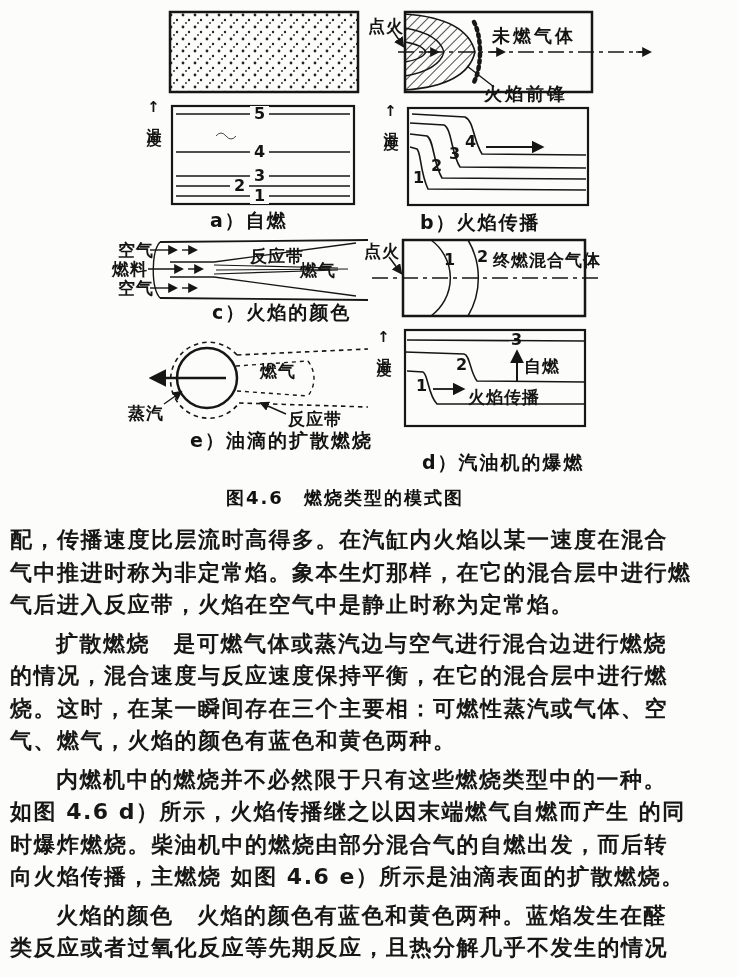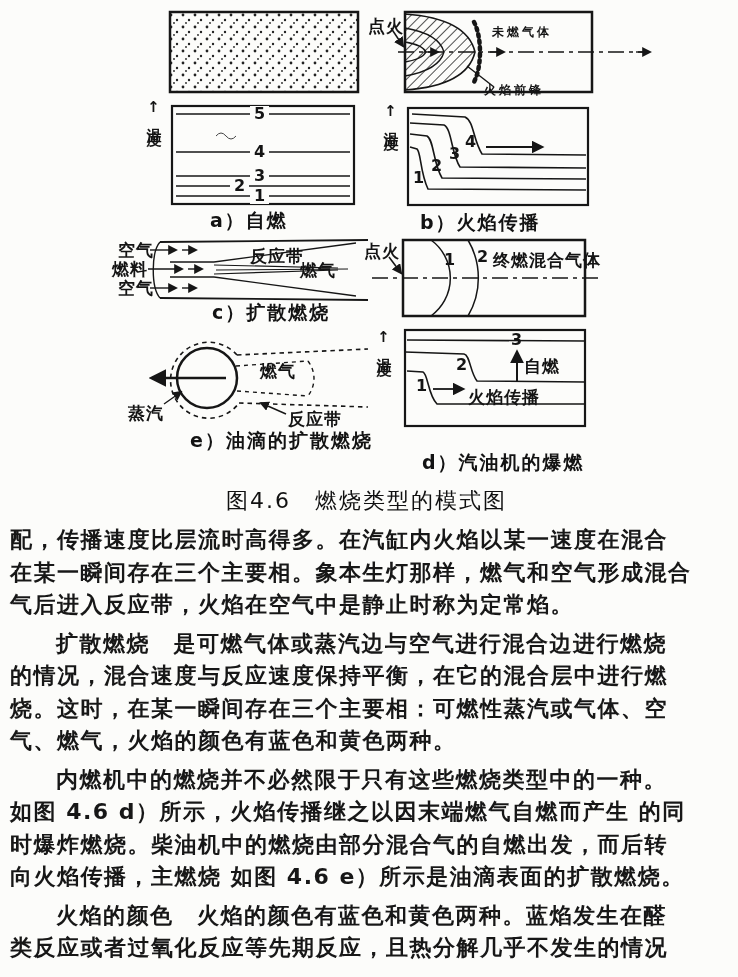--- a/index.html
+++ b/index.html
@@ -2,31 +2,31 @@
 <html><head>
 <meta charset="utf-8">
 <style>
   html,body{margin:0;padding:0;}
   body{background:#e8e8e8;font-family:"DejaVu Sans","Liberation Sans",sans-serif;}
   .page{position:relative;width:738px;height:977px;background:#fcfcfa;overflow:hidden;
         color:#161616;margin:0 auto;}
   .art{position:absolute;left:0;top:0;}
   .lbl{position:absolute;font-size:17px;font-weight:600;color:#141414;line-height:1.1;
        letter-spacing:1px;white-space:nowrap;}
-  .lbl.big{font-size:12px;letter-spacing:3px;}
+  .lbl.big{font-size:18px;letter-spacing:3px;}
   .num{position:absolute;font-size:16px;font-weight:700;color:#141414;line-height:1;}
   .num.mask{background:#fcfcfa;padding:0 4px;}
   .pcap{position:absolute;font-size:19px;font-weight:700;letter-spacing:2px;
         color:#131313;white-space:nowrap;}
   .axis{position:absolute;display:flex;flex-direction:column;align-items:center;gap:1px;
         color:#141414;}
   .axis .arr{font-size:15px;font-weight:700;line-height:1;}
   .axis .vtxt{writing-mode:vertical-rl;text-orientation:upright;font-size:15px;
         font-weight:700;letter-spacing:2px;}
-  .figcap{position:absolute;font-size:22px;font-weight:400;letter-spacing:2px;
+  .figcap{position:absolute;font-size:18px;font-weight:700;letter-spacing:2px;
         color:#111;white-space:nowrap;text-align:center;}
   .body-text{position:absolute;left:10px;top:524px;width:722px;}
   .tline{font-size:22px;line-height:32.5px;font-weight:600;letter-spacing:1.5px;
         color:#171717;white-space:nowrap;}
   .tline.ind{padding-left:46px;margin-top:6px;}
 </style>
 </head>
 <body>
 
 <div class="page">
@@ -156,21 +156,21 @@
   <div class="num" style="left:431px;top:158px;">2</div>
   <div class="num" style="left:449px;top:146px;">3</div>
   <div class="num" style="left:465px;top:134px;">4</div>
   <div class="pcap" style="left:420px;top:210px;">b）火焰传播</div>
 
   <div class="lbl" style="left:118px;top:241px;">空气</div>
   <div class="lbl" style="left:112px;top:260px;">燃料</div>
   <div class="lbl" style="left:118px;top:279px;">空气</div>
   <div class="lbl" style="left:250px;top:247px;">反应带</div>
   <div class="lbl" style="left:300px;top:261px;">燃气</div>
-  <div class="pcap" style="left:212px;top:300px;">c）扩散燃烧</div>
+  <div class="pcap" style="left:212px;top:300px;">c）火焰的颜色</div>
 
   <div class="lbl" style="left:364px;top:242px;">点火</div>
   <div class="num" style="left:444px;top:252px;">1</div>
   <div class="num" style="left:477px;top:249px;">2</div>
   <div class="lbl" style="left:493px;top:251px;">终燃混合气体</div>
 
   <div class="lbl" style="left:128px;top:404px;">蒸汽</div>
   <div class="lbl" style="left:260px;top:362px;">燃气</div>
   <div class="lbl" style="left:288px;top:410px;">反应带</div>
   <div class="pcap" style="left:190px;top:428px;">e）油滴的扩散燃烧</div>
@@ -183,21 +183,21 @@
   <div class="num" style="left:456px;top:357px;">2</div>
   <div class="num" style="left:511px;top:332px;">3</div>
   <div class="lbl" style="left:468px;top:388px;">火焰传播</div>
   <div class="lbl" style="left:524px;top:357px;">自燃</div>
   <div class="pcap" style="left:422px;top:450px;">d）汽油机的爆燃</div>
 
   <div class="figcap" style="left:226px;top:486px;">图4.6　燃烧类型的模式图</div>
 
   <div class="body-text">
       <div class="tline">配，传播速度比层流时高得多。在汽缸内火焰以某一速度在混合</div>
-      <div class="tline">在某一瞬间存在三个主要相。象本生灯那样，燃气和空气形成混合</div>
+      <div class="tline">气中推进时称为非定常焰。象本生灯那样，在它的混合层中进行燃</div>
       <div class="tline">气后进入反应带，火焰在空气中是静止时称为定常焰。</div>
       <div class="tline ind">扩散燃烧　是可燃气体或蒸汽边与空气进行混合边进行燃烧</div>
       <div class="tline">的情况，混合速度与反应速度保持平衡，在它的混合层中进行燃</div>
       <div class="tline">烧。这时，在某一瞬间存在三个主要相：可燃性蒸汽或气体、空</div>
       <div class="tline">气、燃气，火焰的颜色有蓝色和黄色两种。</div>
       <div class="tline ind">内燃机中的燃烧并不必然限于只有这些燃烧类型中的一种。</div>
       <div class="tline">如图 4.6 d）所示，火焰传播继之以因末端燃气自燃而产生 的同</div>
       <div class="tline">时爆炸燃烧。柴油机中的燃烧由部分混合气的自燃出发，而后转</div>
       <div class="tline">向火焰传播，主燃烧 如图 4.6 e）所示是油滴表面的扩散燃烧。</div>
       <div class="tline ind">火焰的颜色　火焰的颜色有蓝色和黄色两种。蓝焰发生在醛</div>

